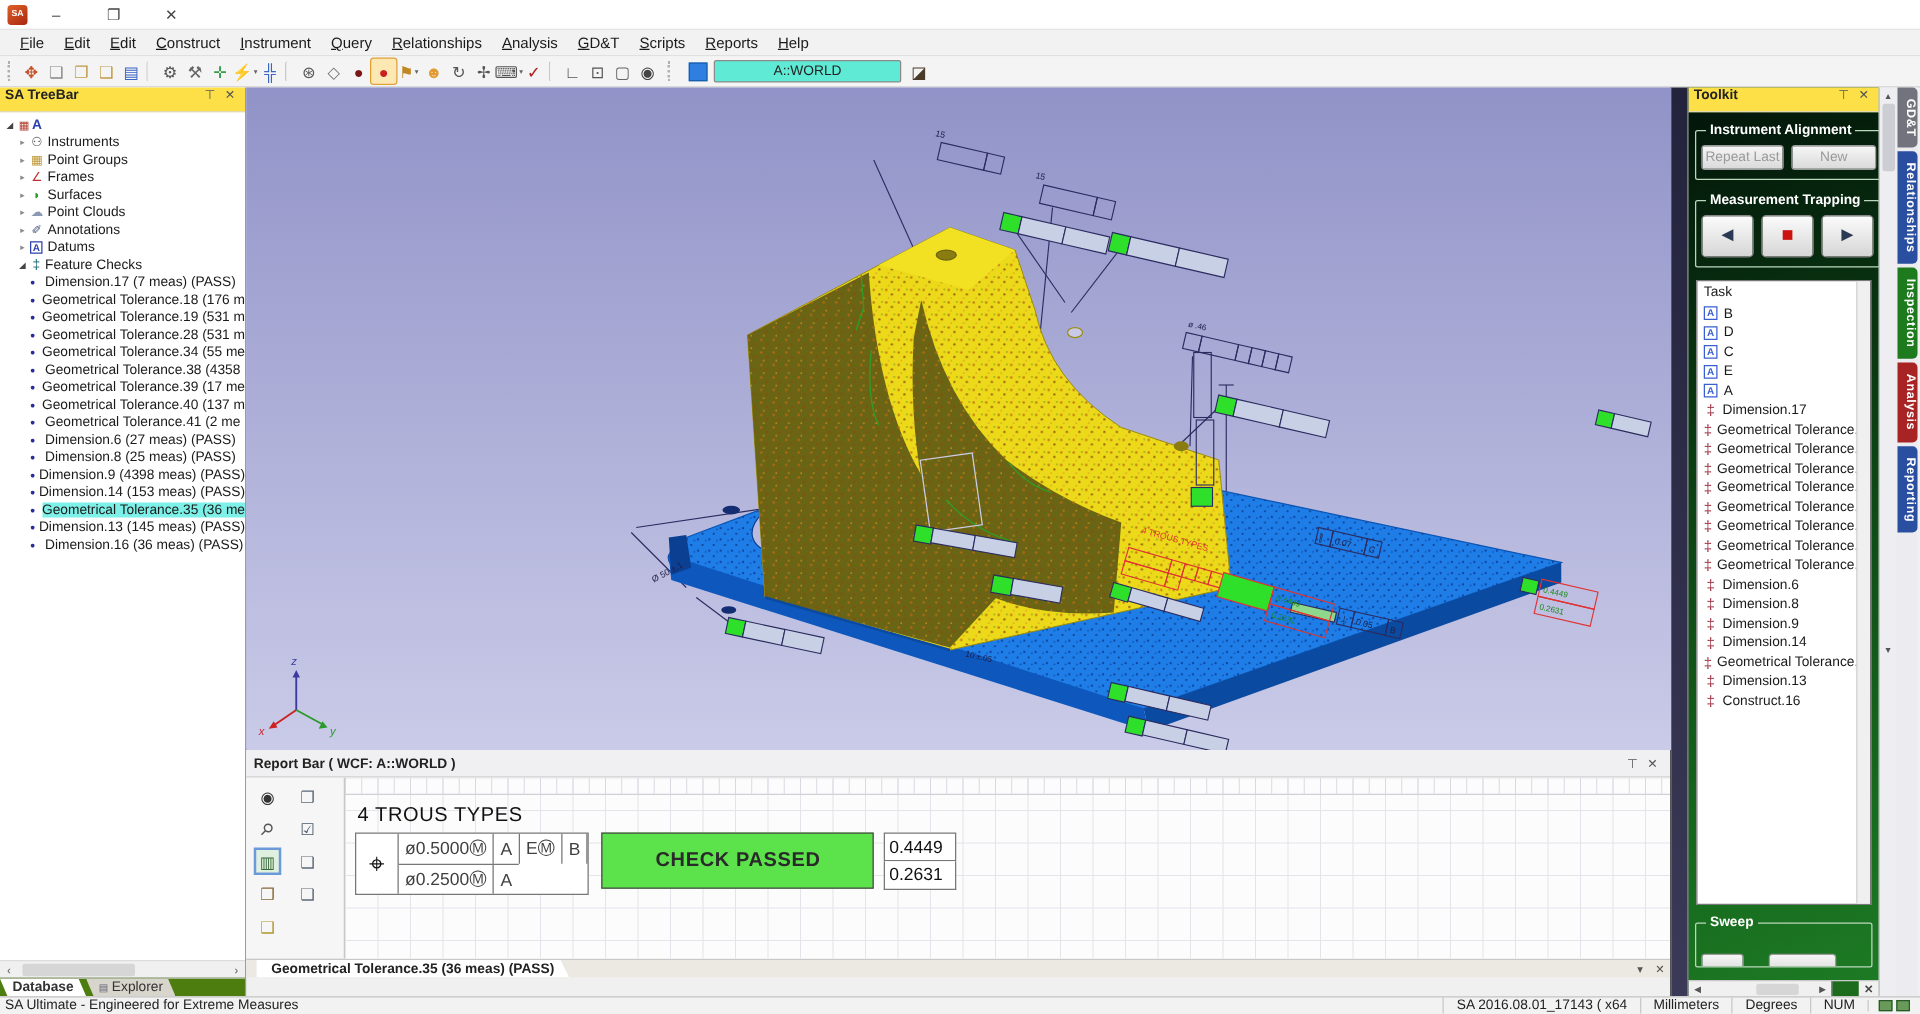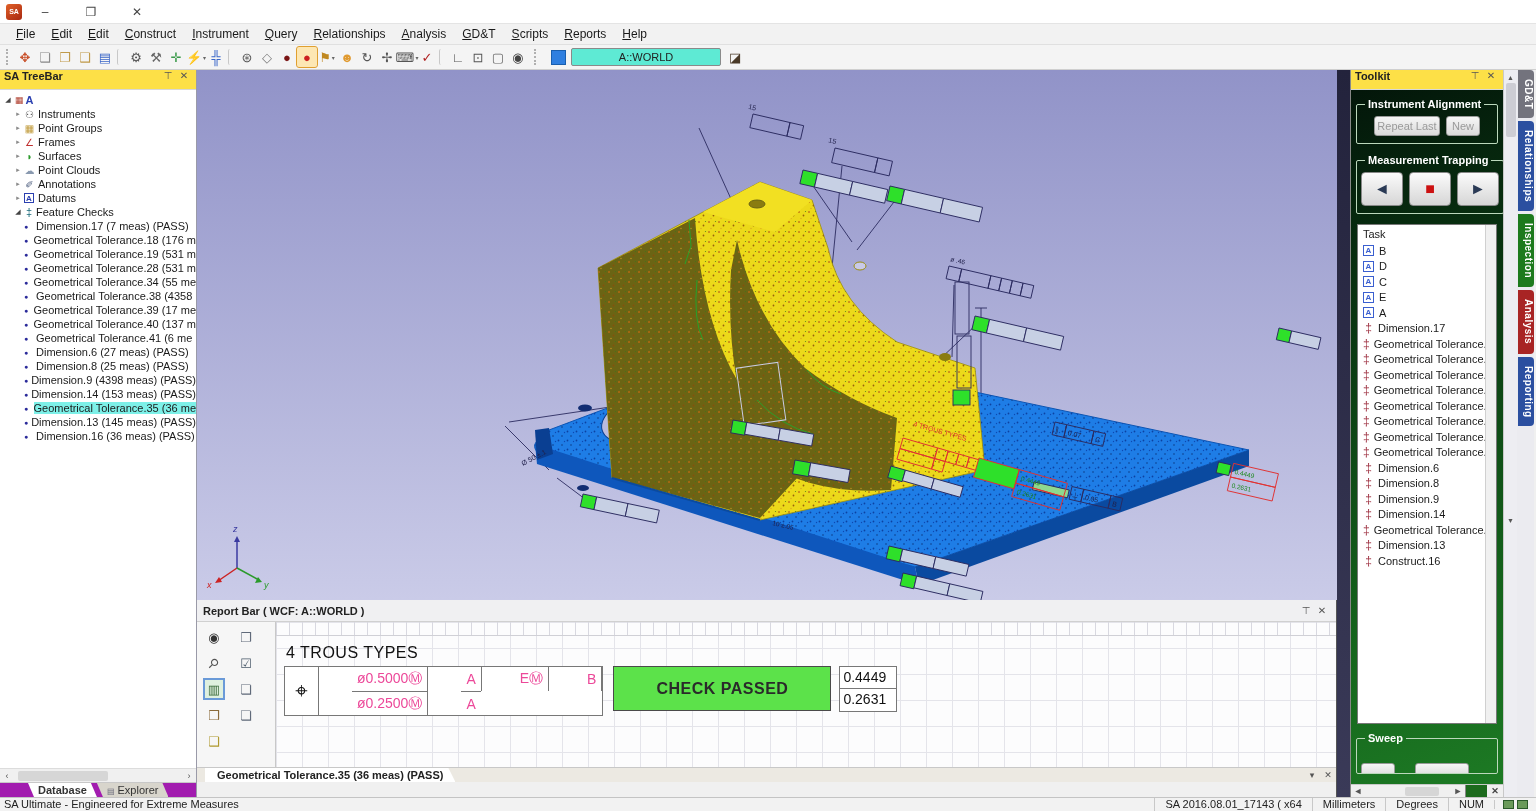--- a/index.html
+++ b/index.html
@@ -50,21 +50,21 @@
   .check-row { padding-left:24px; }
   .check-row .bullet { color:#2a2a9a; font-size:7px; width:12px; }
   .check-row.selected .tlabel { background:#7df0e8; }
   .fc-row { padding-left:13px; }
   .fc-ic { color:#1a6a7a; font-size:11px; width:12px; text-align:center; margin-right:1px; }
 
   .hscroll { height:14px; background:#f0f0f0; border-top:1px solid #dcdcdc; display:flex; align-items:center; }
   .hs-arrow { width:14px; text-align:center; color:#555; font-size:9px; }
   .hs-track { flex:1; height:100%; position:relative; }
   .hs-thumb { position:absolute; top:2px; left:4px; height:10px; width:90px; background:#d6d6d6; border-radius:2px; }
-  .side-tabs { height:15px; background:#a21caf; display:flex; align-items:stretch; border-top:1px solid #c8c8c8;padding-left:28px; }
+  .side-tabs { height:15px; background:#4d7c0f; display:flex; align-items:stretch; border-top:1px solid #c8c8c8; }
   .stab { padding:0 10px; font-size:11px; line-height:14px; color:#333; clip-path:polygon(0 0,calc(100% - 6px) 0,100% 100%,6px 100%); background:#d8d5cc; }
   .stab.active { background:#fff; font-weight:bold; }
   .stab .mini-ic { font-size:8px; color:#667; margin-right:3px; }
 
   
   .center { width:1140px; display:flex; flex-direction:column; border-right:1px solid #555; }
   .viewport { height:530px; position:relative; border-bottom:1px solid #666; background:#a9abd4; }
   .viewport svg { position:absolute; inset:0; }
 
   
@@ -81,41 +81,41 @@
     background-size:26px 26px; border-left:1px solid #c8c8c8; overflow:hidden; }
   .rb-ruler { height:14px; border-bottom:1px solid #d0d0d6;
     background-image:linear-gradient(90deg,#d8d8e0 1px, transparent 1px); background-size:13px 14px; }
   .rb-feature-title { position:absolute; left:10px; top:22px; font-size:16px; color:#111; letter-spacing:0.5px; }
   .rb-row { position:absolute; left:8px; top:44px; display:flex; align-items:flex-start; }
   .fcf { display:flex; background:#fff; border:1px solid #777; }
   .fcf-sym { width:34px; display:flex; align-items:center; justify-content:center; font-size:22px; border-right:1px solid #777; color:#111; }
   .fcf-rows { display:flex; flex-direction:column; }
   .fcf-row { display:flex; height:24px; }
   .fcf-row + .fcf-row .fcf-cell { border-top:1px solid #777; }
-  .fcf-cell { padding:0 5px; display:flex; align-items:center; font-size:14px; color:#ec4899; border-right:1px solid #777;margin-left:33px; }
+  .fcf-cell { padding:0 5px; display:flex; align-items:center; font-size:14px; color:#404040; border-right:1px solid #777; }
   .fcf-cell:last-child { border-right:none; }
   .fcf-row:first-child .fcf-cell:last-child { border-right:1px solid #777; }
   .check-box { margin-left:10px; width:218px; height:45px; background:#5ce24a; border:1px solid #4a4a4a; display:flex; align-items:center; justify-content:center; font-size:16px; font-weight:600; color:#2a2a2a; letter-spacing:0.5px; }
   .val-col { margin-left:8px; display:flex; flex-direction:column; }
   .val-cell { width:58px; height:23px; background:#fff; border:1px solid #777; font-size:14px; color:#111; padding:2px 3px; }
   .val-cell + .val-cell { border-top:none; }
   .rb-tabs { height:15px; background:#ece9e2; border-top:1px solid #c8c8c8; display:flex; align-items:stretch; padding-left:8px; }
   .rb-tab { background:#fff; font-weight:bold; font-size:11px; line-height:14px; padding:0 12px; clip-path:polygon(0 0,calc(100% - 7px) 0,100% 100%,0 100%); }
   .rb-tabs .tail { flex:1; }
   .rb-tabs .tab-ctl { width:16px; text-align:center; color:#555; font-size:9px; line-height:14px; }
 
   
   .gapbar { width:13px; background:linear-gradient(180deg,#23233c,#3a3a58); }
   .toolkit { width:153px; display:flex; flex-direction:column; background:#0d4a14; border-left:1px solid #888; }
   .tk-green { flex:1; display:flex; flex-direction:column; background:linear-gradient(160deg,#03160a 0%,#0a3a12 35%,#15651c 75%,#1d7a24 100%); padding:8px 5px 0 5px; overflow:hidden; }
   fieldset.tk-group { border:1px solid #bcd8bc; border-radius:2px; padding:6px 4px 7px 4px; margin-bottom:10px; }
   fieldset.tk-group legend { color:#fff; font-weight:bold; font-size:11px; padding:0 3px; margin-left:4px; }
   .tk-btn-row { display:flex; gap:6px; justify-content:center; }
   .tk-btn { height:20px; background:linear-gradient(#f6f6f6,#dadada); border:1px solid #9a9a9a; border-radius:3px; color:#9a9a9a; font-size:11px; display:flex; align-items:center; justify-content:center; }
-  .tk-btn.w1 { width:66px; } .tk-btn.w2 { width:34px; }
+  .tk-btn.w1 { width:66px; } .tk-btn.w2 { width:68px; }
   .trap-btn { width:42px; height:34px; background:linear-gradient(#fbfbfb,#d6d6d6); border:1px solid #888; border-radius:4px; display:flex; align-items:center; justify-content:center; font-size:16px; }
   .trap-prev,.trap-next { color:#2a3a55; } .trap-stop { color:#cc1111; }
   .task-list { flex:1; background:#fff; border:1px solid #777; margin:0 1px; padding:3px 0 0 5px; overflow:hidden; position:relative; }
   .task-head { font-size:11px; color:#222; margin-bottom:3px; }
   .task-row { display:flex; align-items:center; height:15.5px; white-space:nowrap; }
   .datum-ic { width:11px; height:11px; border:1px solid #3a5fd0; color:#3a5fd0; background:#fff; font-size:8px; font-weight:bold; line-height:10px; text-align:center; margin-right:5px; }
   .anchor-ic { width:11px; color:#a03545; font-size:12px; margin-right:4px; text-align:center; }
   .task-row .tlabel { font-size:11px; }
   .list-vscroll { position:absolute; right:0; top:0; bottom:0; width:11px; background:#f0f0f0; border-left:1px solid #d0d0d0; }
   .tk-sweep { height:42px; margin-bottom:0; position:relative; overflow:hidden; margin-top:8px; }
@@ -308,21 +308,21 @@
             <span class="tlabel">Geometrical Tolerance.39 (17 me</span>
           </div>
 
           <div class="trow check-row">
             <span class="bullet">●</span>
             <span class="tlabel">Geometrical Tolerance.40 (137 m</span>
           </div>
 
           <div class="trow check-row">
             <span class="bullet">●</span>
-            <span class="tlabel">Geometrical Tolerance.41 (6 me</span>
+            <span class="tlabel">Geometrical Tolerance.41 (2 me</span>
           </div>
 
           <div class="trow check-row">
             <span class="bullet">●</span>
             <span class="tlabel">Dimension.6 (27 meas) (PASS)</span>
           </div>
 
           <div class="trow check-row">
             <span class="bullet">●</span>
             <span class="tlabel">Dimension.8 (25 meas) (PASS)</span>

